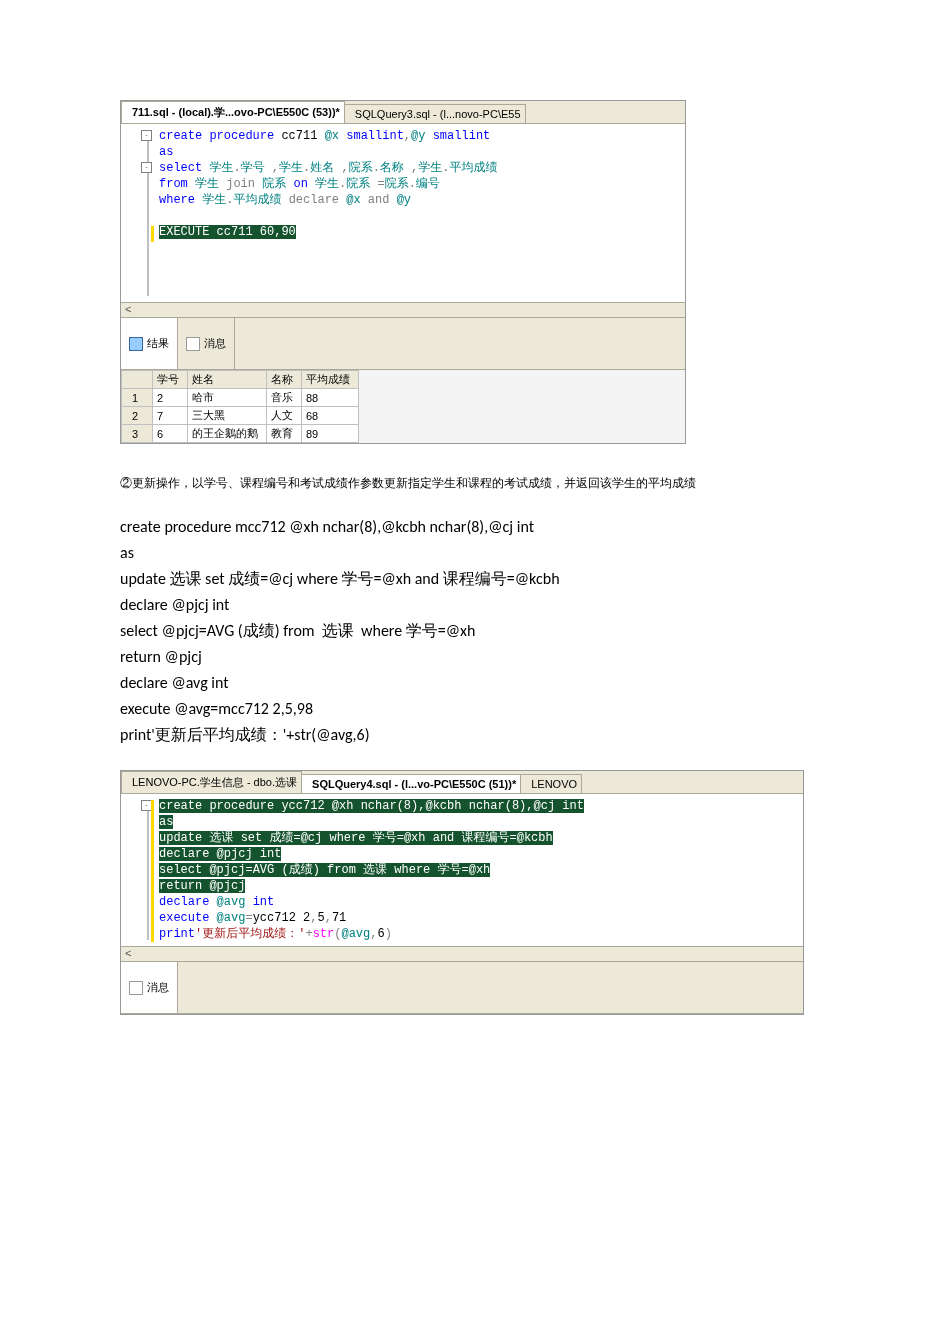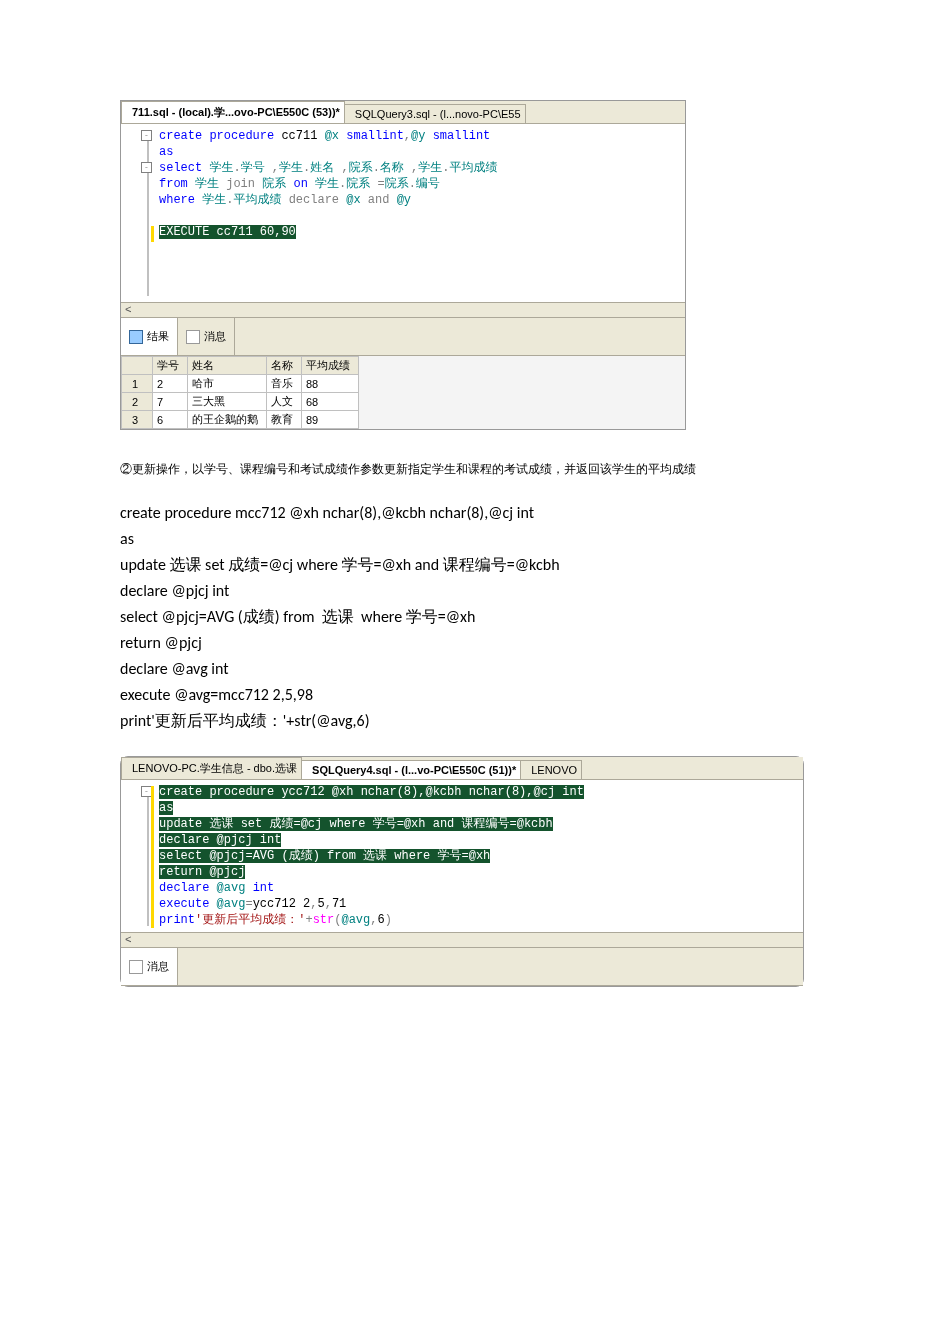--- a/index.html
+++ b/index.html
@@ -102,21 +102,21 @@
   
   .results-tabs {
     display: flex;
     background: #ece9d8;
     border-top: 1px solid #aca899;
     border-bottom: 1px solid #aca899;
     font-family: Tahoma, sans-serif;
     font-size: 11px;
   }
   .results-tabs .rtab {
-    padding: 11px 8px;
+    padding: 18px 8px;
     border-right: 1px solid #aca899;
     display: flex;
     align-items: center;
     gap: 4px;
   }
   .results-tabs .rtab.active { background: #fff; }
   .results-tabs .ico { width: 12px; height: 12px; display: inline-block; }
   .ico.grid { background: linear-gradient(#9cf,#9cf); border: 1px solid #369; }
   .ico.msg  { background: #fff; border: 1px solid #999; position: relative;}
   .results-grid {
@@ -238,21 +238,21 @@
   <div class="codeblk">create procedure mcc712 @xh nchar(8),@kcbh nchar(8),@cj int
 as
 update 选课 set 成绩=@cj where 学号=@xh and 课程编号=@kcbh
 declare @pjcj int
 select @pjcj=AVG (成绩) from  选课  where 学号=@xh
 return @pjcj
 declare @avg int
 execute @avg=mcc712 2,5,98
 print'更新后平均成绩：'+str(@avg,6)</div>
 
-  <div class="ssms" style="width:682px;border-radius:8px;">
+  <div class="ssms" style="width:682px;">
     <div class="tab-strip">
       <div class="tab">LENOVO-PC.学生信息 - dbo.选课</div>
       <div class="tab active">SQLQuery4.sql - (l...vo-PC\E550C (51))*</div>
       <div class="tab">LENOVO</div>
     </div>
     <div class="editor">
       <div class="gutter">
         <div class="bar"></div>
         <div class="box" style="top:2px;">-</div>
         <div class="yellowbar" style="top:2px; height:142px;"></div>

